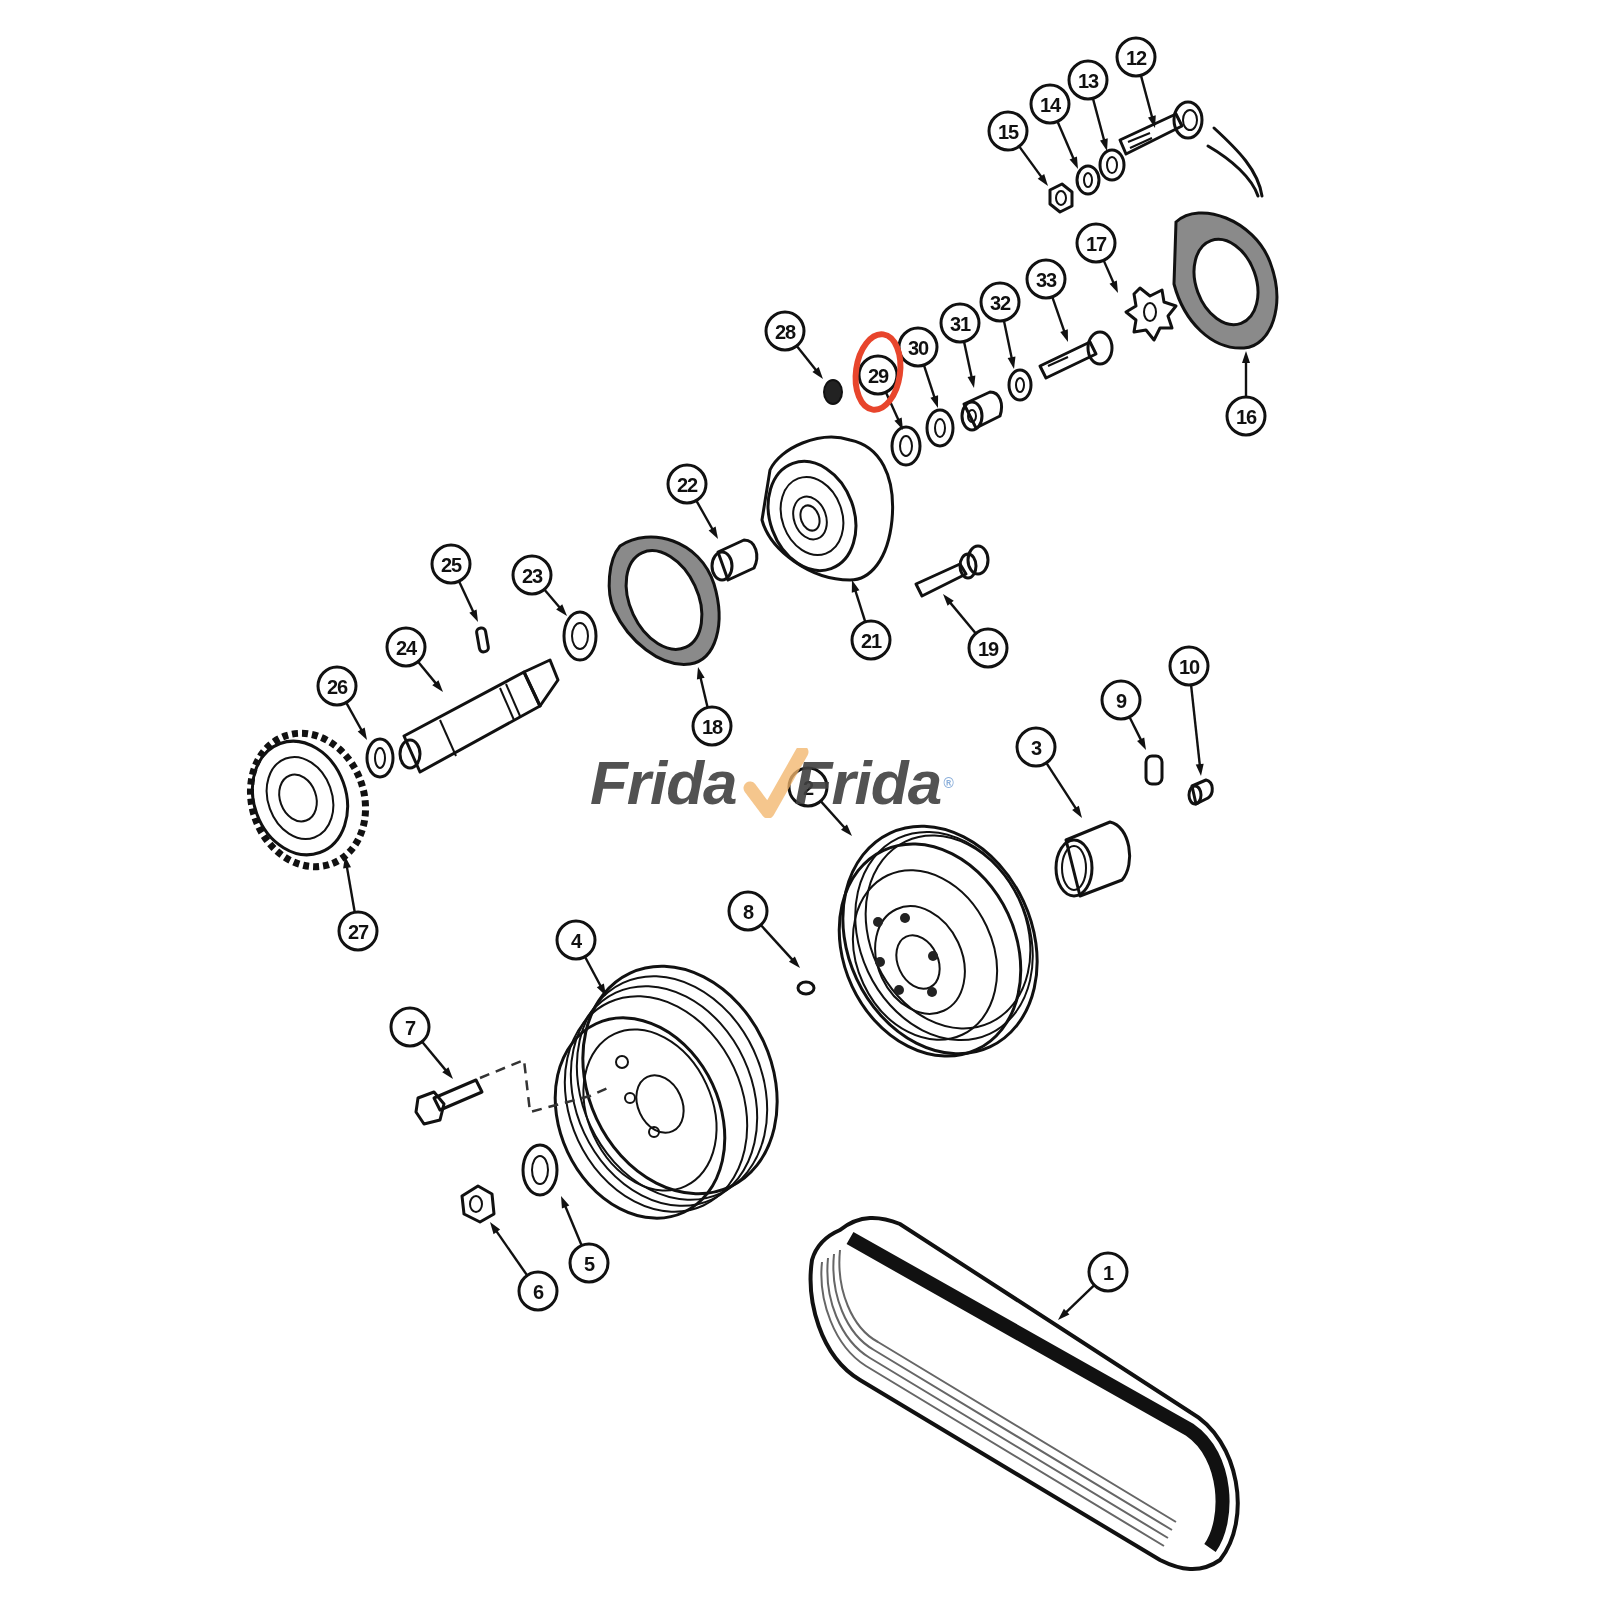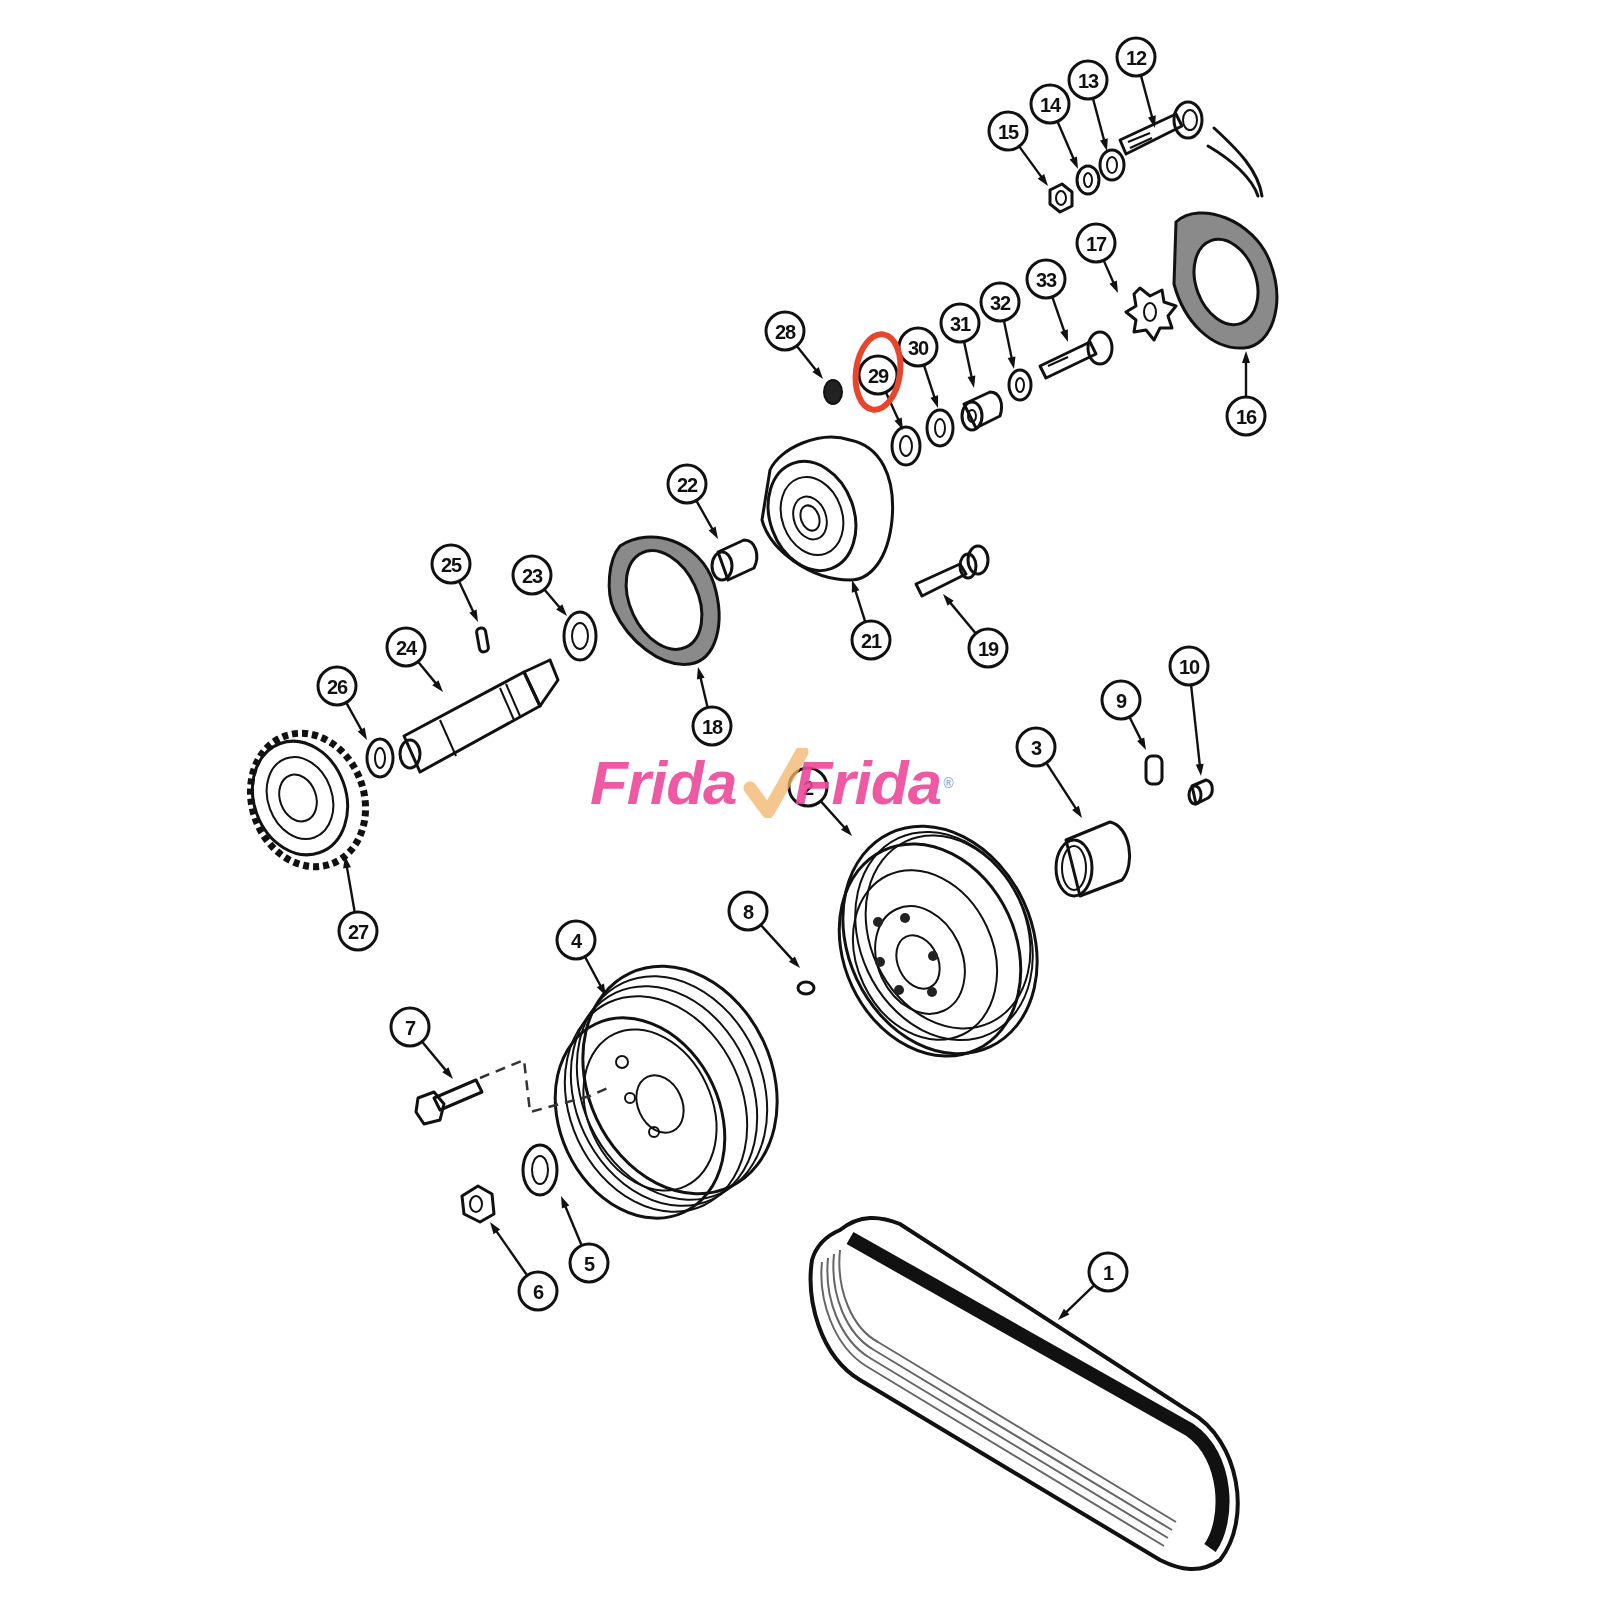--- a/index.html
+++ b/index.html
@@ -6,21 +6,21 @@
   body { width: 1600px; height: 1600px; position: relative; overflow: hidden; font-family: "Liberation Sans", sans-serif; }
   #diagram { position: absolute; left: 0; top: 0; width: 1600px; height: 1600px; }
   .stroke { fill: none; stroke: #111; stroke-width: 3; stroke-linecap: round; stroke-linejoin: round; }
   .thin { fill: none; stroke: #111; stroke-width: 2; }
   .callout-circle { fill: #fff; stroke: #111; stroke-width: 3; }
   .callout-text { font-family: "Liberation Sans", sans-serif; font-weight: bold; font-size: 20px; fill: #111; text-anchor: middle; dominant-baseline: central; letter-spacing: -1px; }
   .leader { stroke: #111; stroke-width: 2.4; fill: none; }
   .gasket { fill: #8a8a8a; stroke: #111; stroke-width: 3; }
   .dash { fill: none; stroke: #333; stroke-width: 2.5; stroke-dasharray: 10 7; }
   .watermark { position: absolute; left: 590px; top: 748px; height: 70px; white-space: nowrap; font-family: "Liberation Sans", sans-serif; font-weight: bold; font-style: italic; font-size: 62px; letter-spacing: -1px; line-height: 70px; pointer-events: none; opacity: 0.9; }
-  .wm-blue { color: #ec4899; text-align: center; }
+  .wm-blue { color: #404040; text-align: center; }
   .wm-reg { font-size: 14px; vertical-align: top; color: #7ea6d6; margin-left: 2px; }
   .wm-check { position: absolute; left: 150px; top: 0px; }
 </style>
 </head>
 <body>
 
 <svg id="diagram" viewBox="0 0 1600 1600" xmlns="http://www.w3.org/2000/svg">
 
   <g>
     <polygon class="stroke" points="1120,140 1176,114 1182,126 1126,154" fill="#fff"></polygon>

